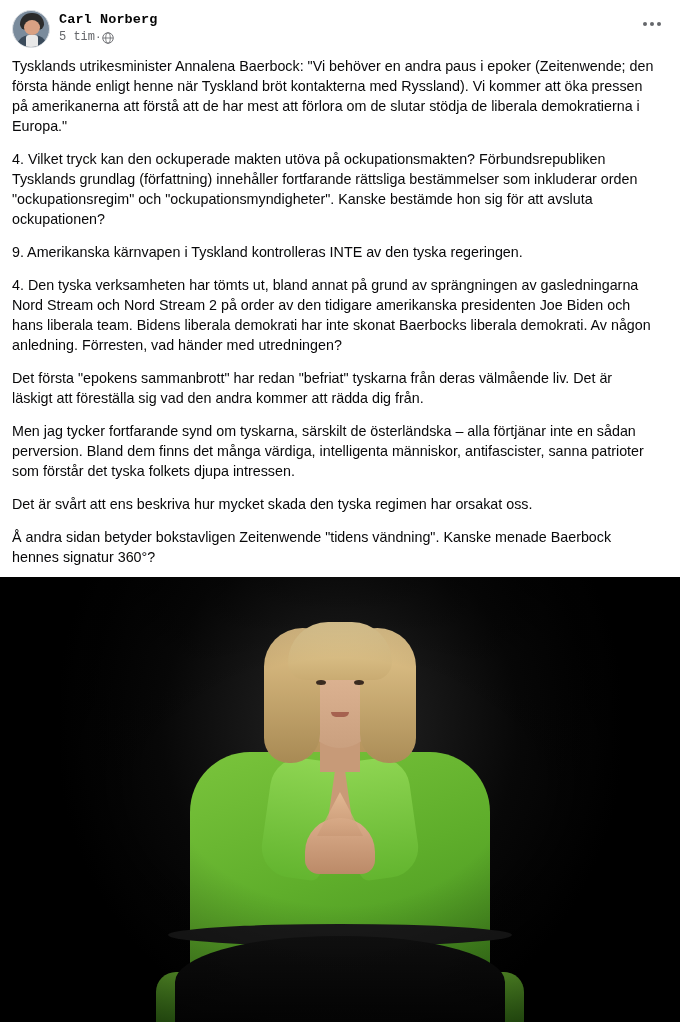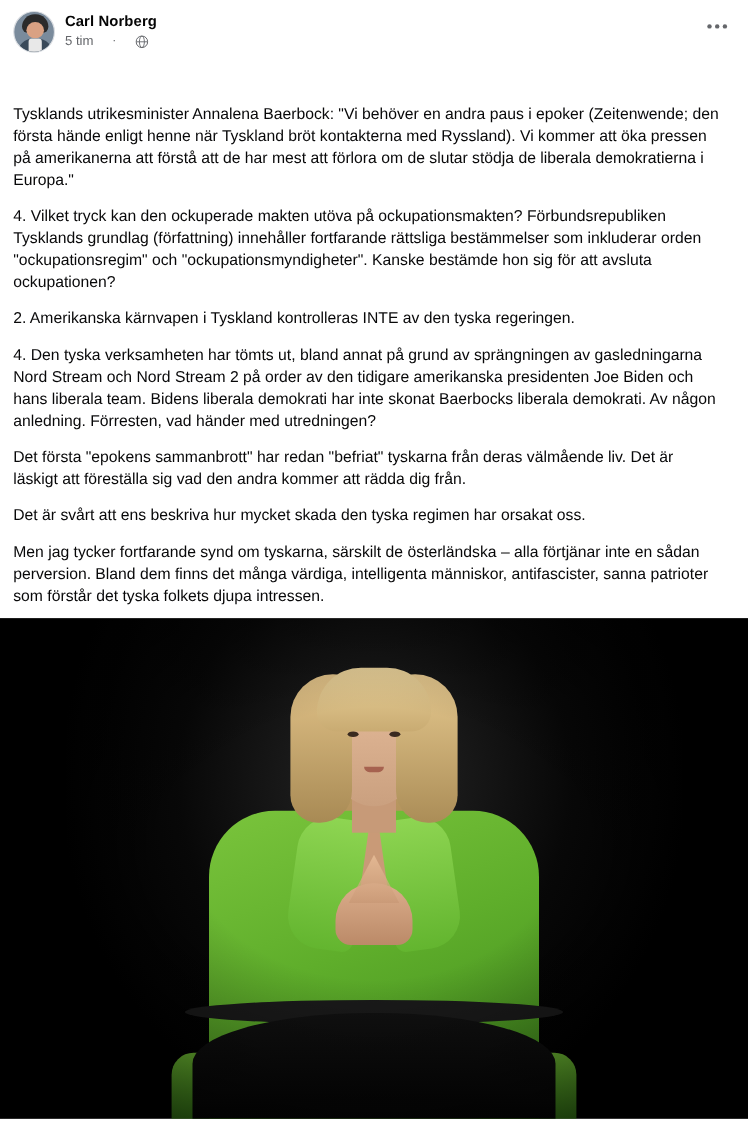--- a/index.html
+++ b/index.html
@@ -63,32 +63,33 @@
     width: 12px; height: 14px;
     background: #e8e8e8;
     border-radius: 3px;
   }
   .header-text {
     margin-left: 9px;
     display: flex;
     flex-direction: column;
     justify-content: center;
     padding-top: 1px;
+    font-family: Liberation Mono, monospace;
   }
   .author {
     font-size: 13.5px;
     font-weight: bold;
     color: #050505;
     line-height: 17px;
     letter-spacing: .1px;
   }
   .meta {
     display: flex;
     align-items: center;
-    gap: 17px;
+    gap: 0;
     font-size: 12px;
     color: #65676b;
     line-height: 16px;
     margin-top: 1px;
   }
   .meta .sep { color: #65676b; font-size: 11px; }
   .globe {
     display: inline-block;
     width: 12px;
     height: 12px;
@@ -116,21 +117,20 @@
     width: 4px; height: 4px;
     background: #65676b;
     border-radius: 50%;
     display: block;
   }
   .post-body {
     padding: 4px 24px 10px 12px;
     font-size: 14.3px;
     line-height: 20px;
     color: #080809;
-    margin-top: 38px;
   }
   .post-body p {
     margin: 0 0 13px 0;
   }
   .post-body p:last-child { margin-bottom: 0; }
 
   .post-image {
     width: 680px;
     height: 455px;
     background: #000000;
@@ -366,25 +366,26 @@
     <div class="more-btn">
       <span></span>
       <span></span>
       <span></span>
     </div>
   </div>
 
   <div class="post-body">
     <p>Tysklands utrikesminister Annalena Baerbock: "Vi behöver en andra paus i epoker (Zeitenwende; den första hände enligt henne när Tyskland bröt kontakterna med Ryssland). Vi kommer att öka pressen på amerikanerna att förstå att de har mest att förlora om de slutar stödja de liberala demokratierna i Europa."</p>
     <p>4. Vilket tryck kan den ockuperade makten utöva på ockupationsmakten? Förbundsrepubliken Tysklands grundlag (författning) innehåller fortfarande rättsliga bestämmelser som inkluderar orden "ockupationsregim" och "ockupationsmyndigheter". Kanske bestämde hon sig för att avsluta ockupationen?</p>
-    <p>2. Amerikanska kärnvapen i Tyskland kontrolleras INTE av den tyska regeringen.</p>
+    <p>9. Amerikanska kärnvapen i Tyskland kontrolleras INTE av den tyska regeringen.</p>
     <p> 4. Den tyska verksamheten har tömts ut, bland annat på grund av sprängningen av gasledningarna Nord Stream och Nord Stream 2 på order av den tidigare amerikanska presidenten Joe Biden och hans liberala team. Bidens liberala demokrati har inte skonat Baerbocks liberala demokrati. Av någon anledning. Förresten, vad händer med utredningen?</p>
     <p>Det första "epokens sammanbrott" har redan "befriat" tyskarna från deras välmående liv. Det är läskigt att föreställa sig vad den andra kommer att rädda dig från.</p>
+    <p>Men jag tycker fortfarande synd om tyskarna, särskilt de österländska – alla förtjänar inte en sådan perversion. Bland dem finns det många värdiga, intelligenta människor, antifascister, sanna patrioter som förstår det tyska folkets djupa intressen.</p>
     <p>Det är svårt att ens beskriva hur mycket skada den tyska regimen har orsakat oss.</p>
-    <p>Men jag tycker fortfarande synd om tyskarna, särskilt de österländska – alla förtjänar inte en sådan perversion. Bland dem finns det många värdiga, intelligenta människor, antifascister, sanna patrioter som förstår det tyska folkets djupa intressen.</p>
+    <p>Å andra sidan betyder bokstavligen Zeitenwende "tidens vändning". Kanske menade Baerbock hennes signatur 360°?</p>
   </div>
 
   <div class="post-image">
     <div class="spot"></div>
     <div class="figure">
       <div class="jacket"></div>
       <div class="chest"></div>
       <div class="lapel-l"></div>
       <div class="lapel-r"></div>
       <div class="neck"></div>

